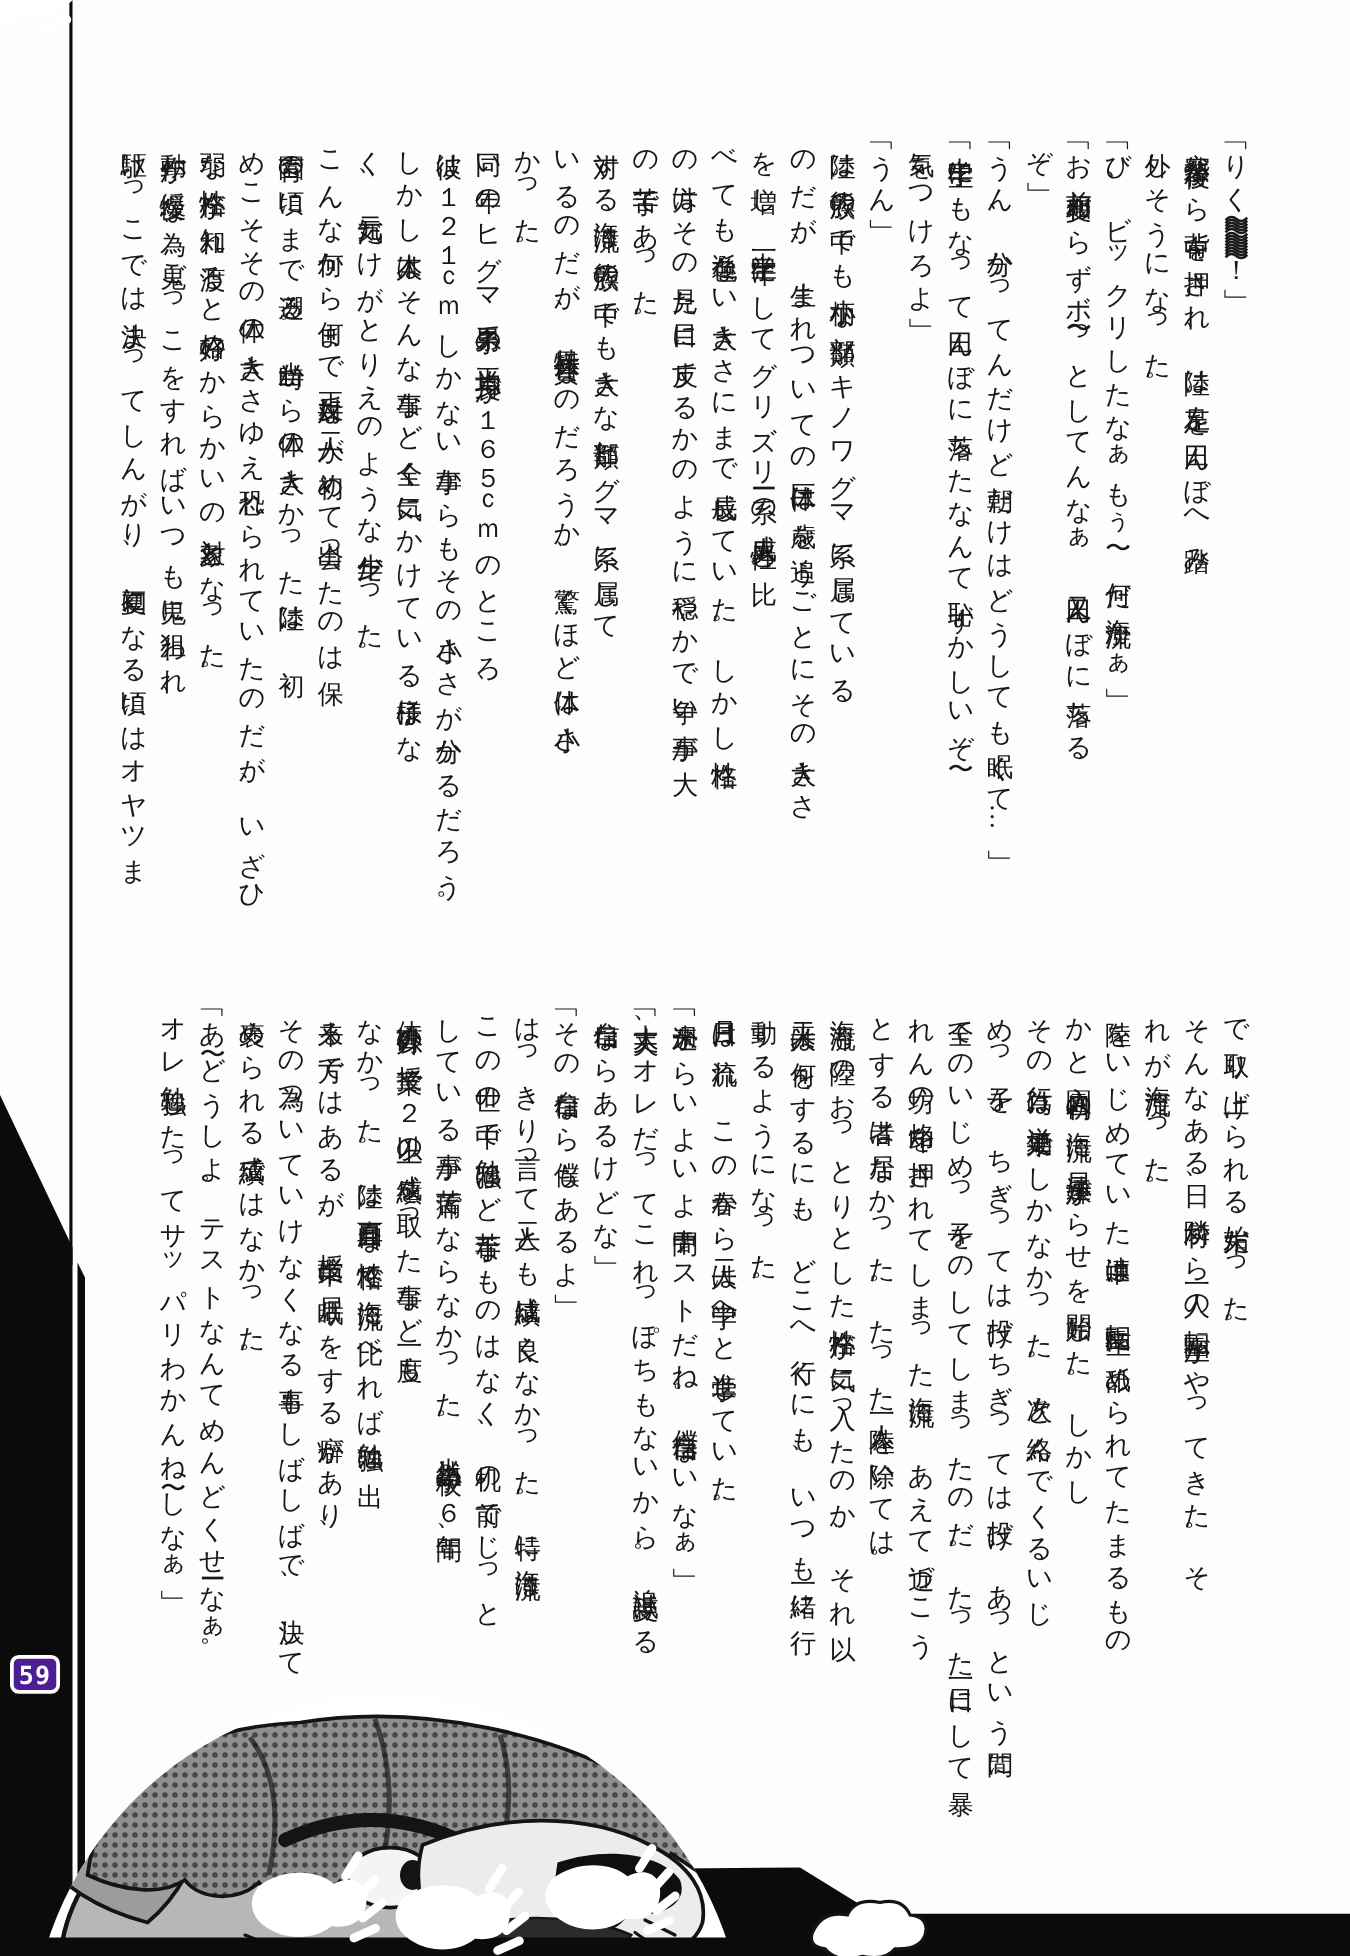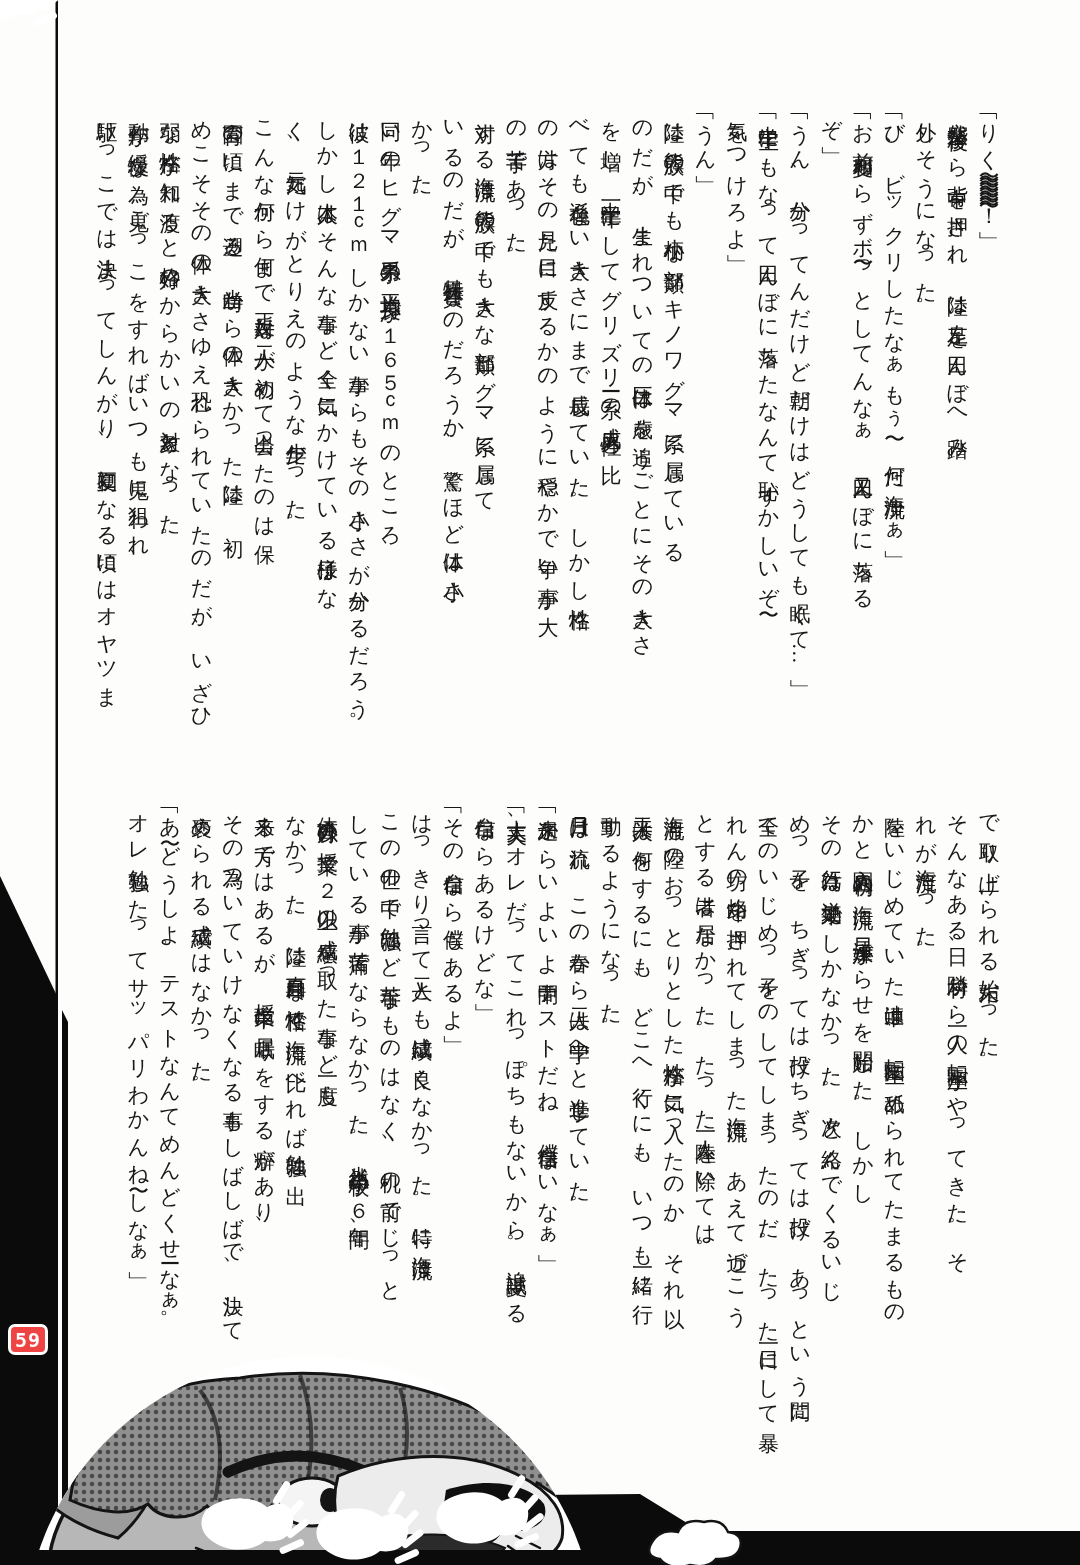--- a/index.html
+++ b/index.html
@@ -21,21 +21,21 @@
     letter-spacing:2.5px;
     line-height:31.5px;
     text-align:left;
   }
   .vtext .vline{white-space:nowrap;}
   .top-block{left:76px;top:106px;width:928px;height:684px;}
   .bottom-block{left:112px;top:800px;width:892px;height:708px;}
   .badge{
     position:absolute;z-index:3;
     left:8px;top:1324px;width:40px;height:31px;
-    background:#ef4444;
+    background:#4c1d95;
     border:3px solid #ffffff;
     border-radius:7px;
     box-sizing:border-box;
     display:flex;align-items:center;justify-content:center;
     color:#ffffff;
     font-family:"DejaVu Sans Mono",monospace;
     font-weight:bold;font-size:20px;letter-spacing:1px;
     line-height:1;
   }
 </style>

